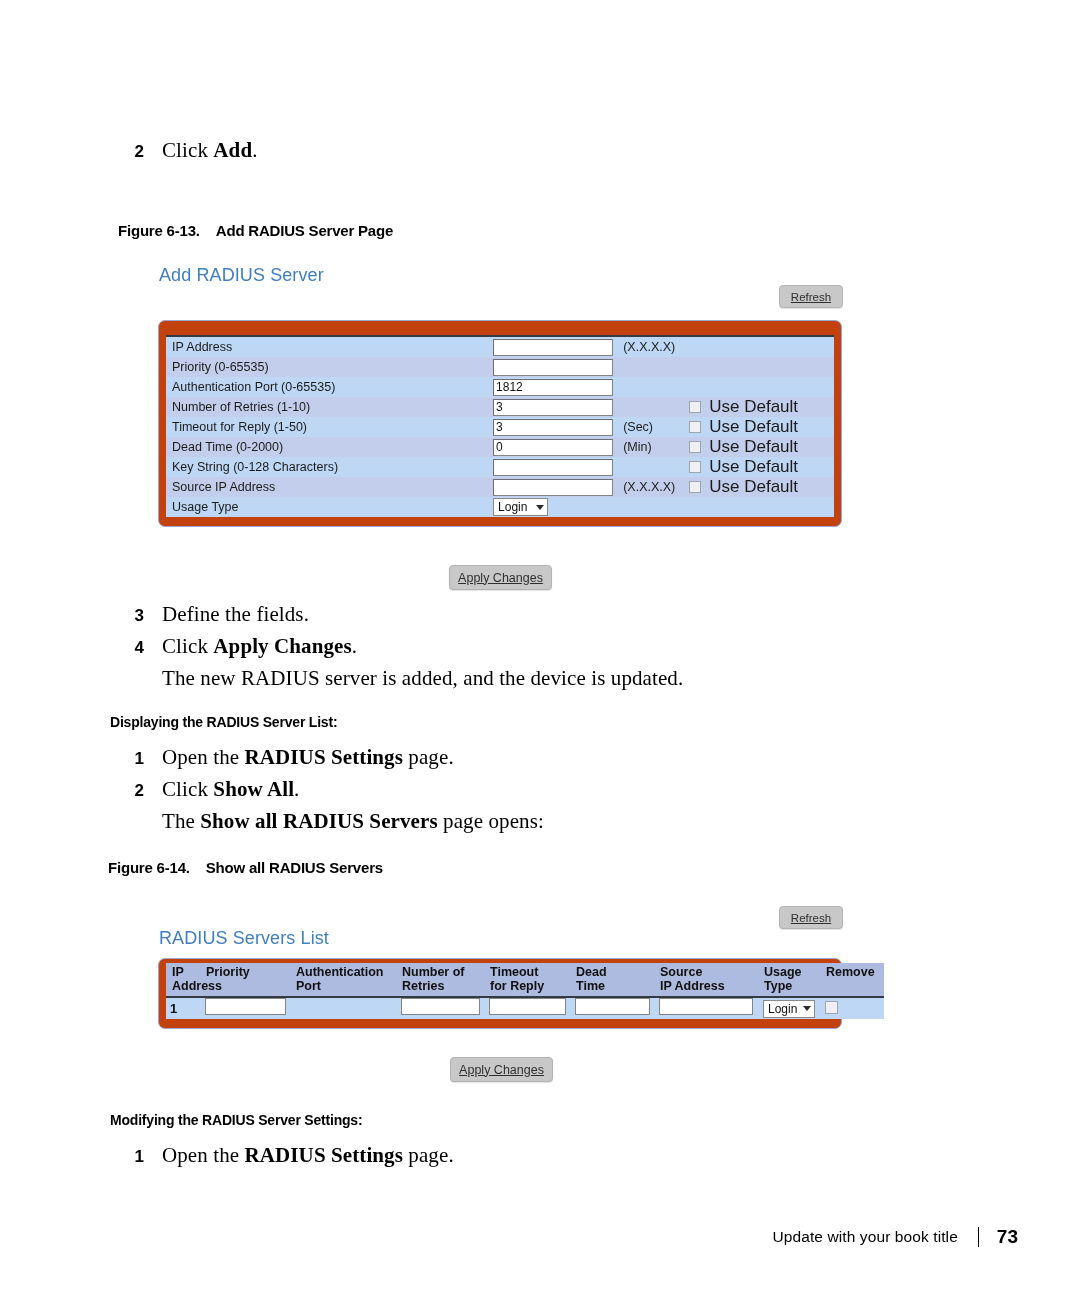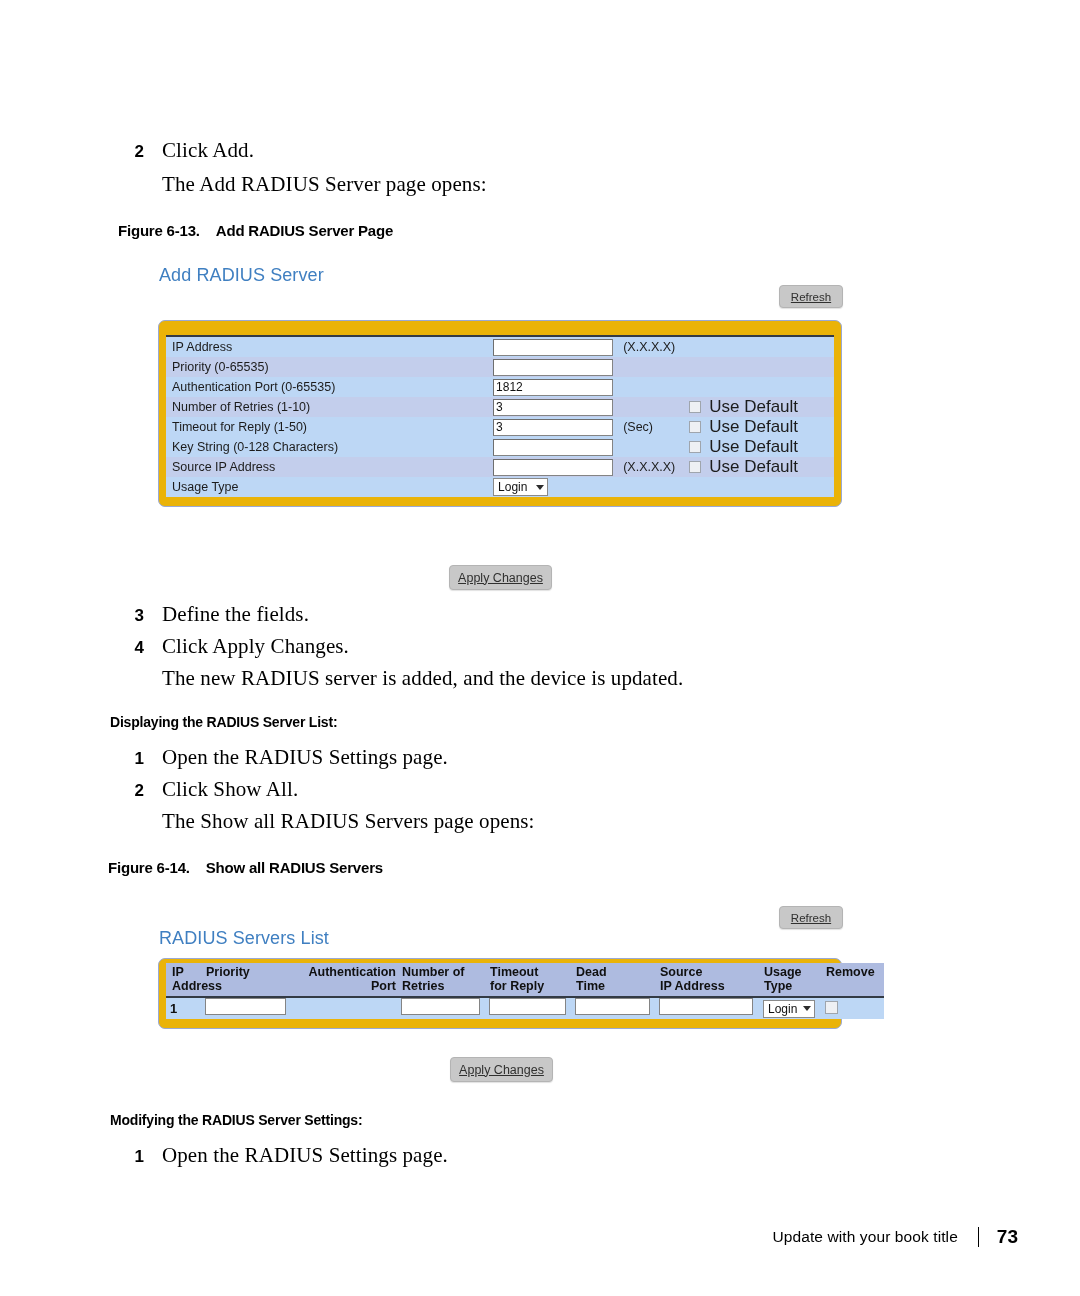--- a/index.html
+++ b/index.html
@@ -43,21 +43,21 @@
     flex: 0 0 auto;
   }
   .step .txt { letter-spacing: .1px; }
 
   .para {
     position: absolute;
     font-family: "Liberation Serif", serif;
     font-size: 21px;
     letter-spacing: .1px;
   }
-  .para b, .step .txt b { font-weight: normal; }
+  .para b, .step .txt b { font-weight: bold; }
 
   .figcaption {
     position: absolute;
     font-family: "Liberation Sans", sans-serif;
     font-weight: bold;
     font-size: 15px;
     letter-spacing: -0.2px;
     color: #000;
   }
   .figcaption .fignum { margin-right: 16px; }
@@ -132,21 +132,21 @@
     width: 101px; height: 23px;
     font-size: 12.5px;
   }
   .refresh-btn span, .apply-btn span {
     text-decoration: underline;
   }
 
   
   .panel {
     box-sizing: border-box;
-    background: #eab308;
+    background: #c2410c;
     border: 1px solid #9aa9d4;
     border-radius: 7px;
     padding: 14px 7px 9px 7px;
   }
 
   
   table.formtab {
     border-collapse: collapse;
     width: 100%;
     table-layout: fixed;
@@ -267,23 +267,20 @@
 </head>
 <body>
 
 <div class="page">
 
   <div class="step" style="left:118px; top:138px;">
     <span class="num">2</span>
     <span class="txt">Click <b>Add</b>.</span>
   </div>
 
-  <div class="para" style="left:162px; top:172px;">
-    The <b>Add RADIUS Server</b> page opens:
-  </div>
 
   <div class="figcaption" style="left:108px; top:222px;margin-left:10px;">
     <span class="fignum">Figure 6-13.</span><span>Add RADIUS Server Page</span>
   </div>
 
   <div class="uifig" style="left:150px; top:258px; width:700px; height:332px;">
 
     <div class="ui-title" style="position:absolute; left:9px; top:7px;">Add RADIUS Server</div>
 
     <div class="refresh-btn" style="position:absolute; right:7px; top:27px;">
@@ -342,20 +339,33 @@
             </td>
             <td class="c-unit">(Sec)</td>
             <td class="c-def">
               <span class="chkwrap">
                 <span class="chk"></span>
                 <span>Use Default</span>
               </span>
             </td>
           </tr>
 
+          <tr class="rowA">
+            <td class="c-label">Dead Time (0-2000)</td>
+            <td class="c-field">
+              <span class="tinput">0</span>
+            </td>
+            <td class="c-unit">(Min)</td>
+            <td class="c-def">
+              <span class="chkwrap">
+                <span class="chk"></span>
+                <span>Use Default</span>
+              </span>
+            </td>
+          </tr>
 
           <tr class="rowB">
             <td class="c-label">Key String (0-128 Characters)</td>
             <td class="c-field">
               <span class="tinput"></span>
             </td>
             <td class="c-unit"></td>
             <td class="c-def">
               <span class="chkwrap">
                 <span class="chk"></span>
@@ -439,21 +449,21 @@
 
     <div class="ui-title" style="position:absolute; left:9px; top:30px;">RADIUS Servers List</div>
 
     <div class="panel" style="position:absolute; left:8px; top:60px; width:684px; padding-top:4px;">
       <table class="listtab">
         <thead>
           <tr>
             <th style="width:28px;">IP
 Address</th>
             <th style="width:84px;">Priority</th>
-            <th style="width:100px;text-align:right;">Authentication
+            <th style="width:100px;">Authentication
 Port</th>
             <th style="width:82px;">Number of
 Retries</th>
             <th style="width:80px;">Timeout
 for Reply</th>
             <th style="width:78px;">Dead
 Time</th>
             <th style="width:98px;">Source
 IP Address</th>
             <th style="width:56px;">Usage

